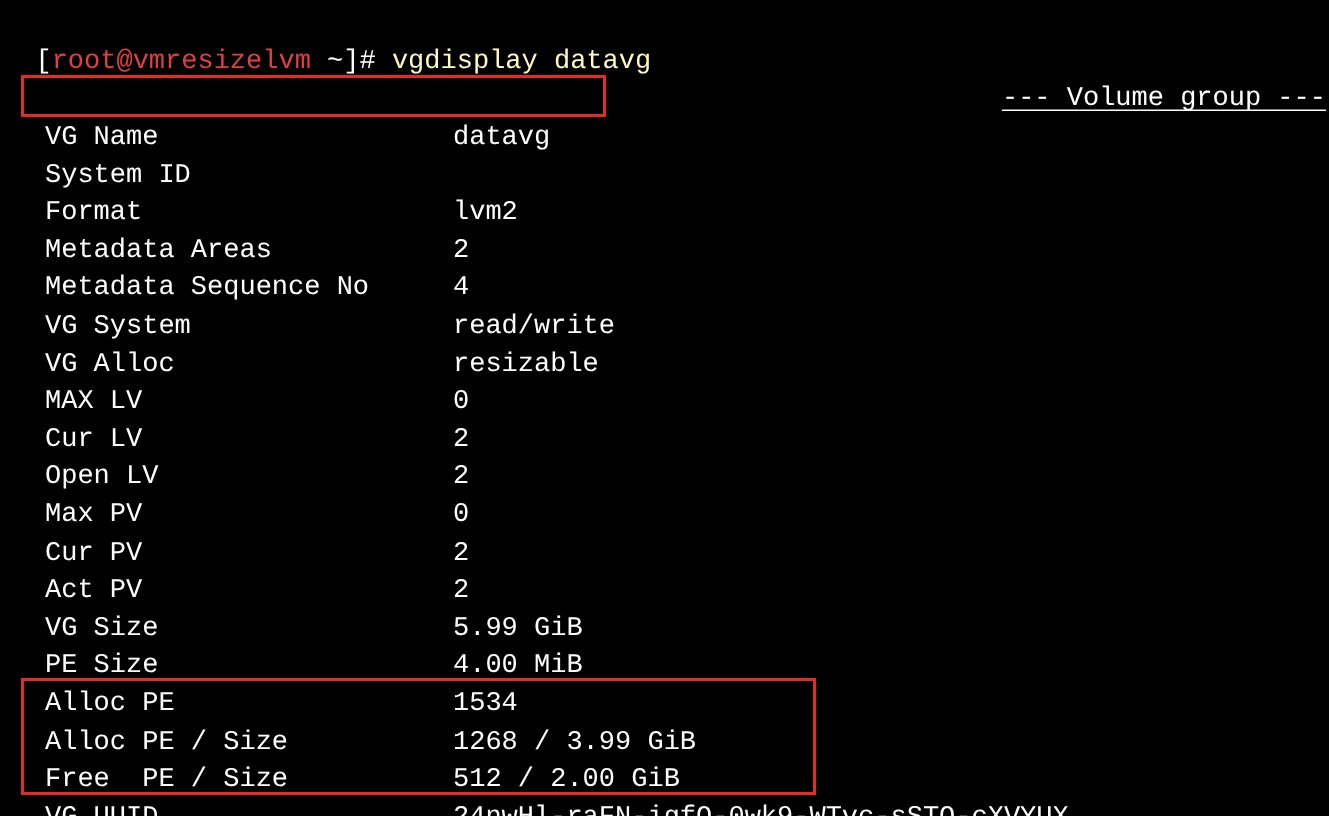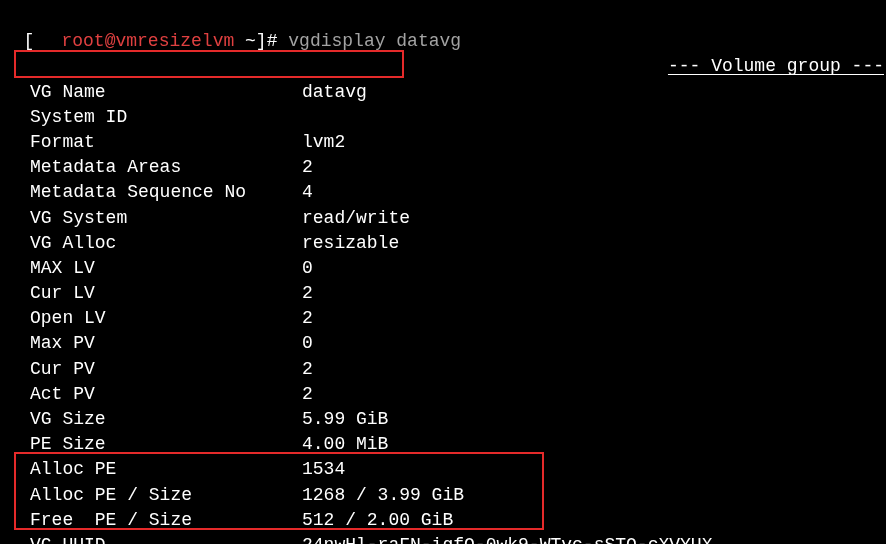--- a/index.html
+++ b/index.html
@@ -15,24 +15,24 @@
       line-height: 1.4;
       padding: 4px 2px;
       width: 886px;
       height: 544px;
       overflow: hidden;
     }
     .prompt-line {
       white-space: pre;
     }
     .bracket { color: #fff; }
-    .user-host { color: #e04040; margin-left: 27px; }
+    .user-host { color: #e04040; }
     .path { color: #fff; }
     .prompt-end { color: #fff; }
-    .command { color: #a3a3a3; }
+    .command { color: #fef9c3; }
     .row {
       display: flex;
       white-space: pre;
     }
     .label-col {
       padding-left: 28px;
       width: 300px;
       flex-shrink: 0;
     }
     .value-col {

